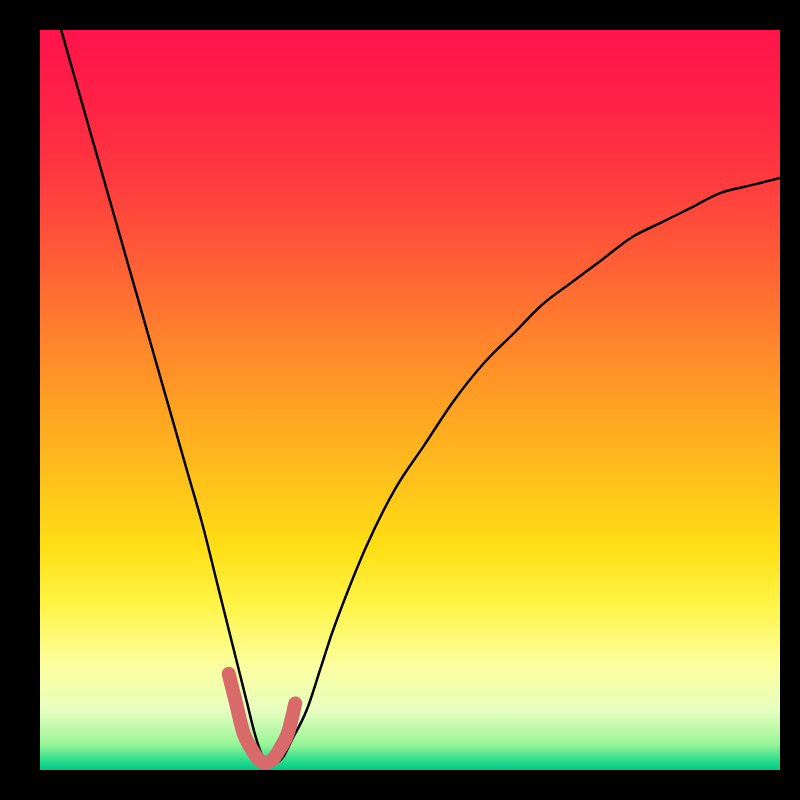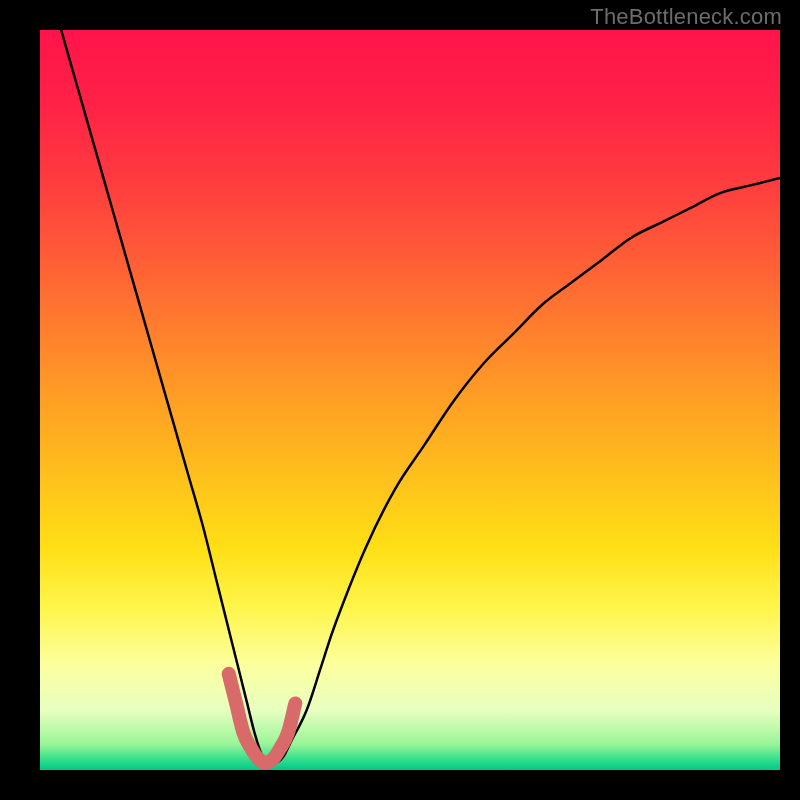--- a/index.html
+++ b/index.html
@@ -46,21 +46,20 @@
     left: 0;
     top: 0;
     width: 100%;
     height: 100%;
   }
 </style>
 </head>
 <body>
 
 <div class="container">
-  <div class="watermark">TheBottleneck.com</div>
 
   <div class="plot-area">
 
     <svg class="gradient-fill" viewBox="0 0 740 740" preserveAspectRatio="none">
       <defs>
         <linearGradient id="bg-grad" x1="0" y1="0" x2="0" y2="1">
             <stop offset="0.00%" stop-color="#ff144b"></stop>
             <stop offset="10.00%" stop-color="#ff2246"></stop>
             <stop offset="20.00%" stop-color="#ff3a3f"></stop>
             <stop offset="30.00%" stop-color="#ff5a37"></stop>

